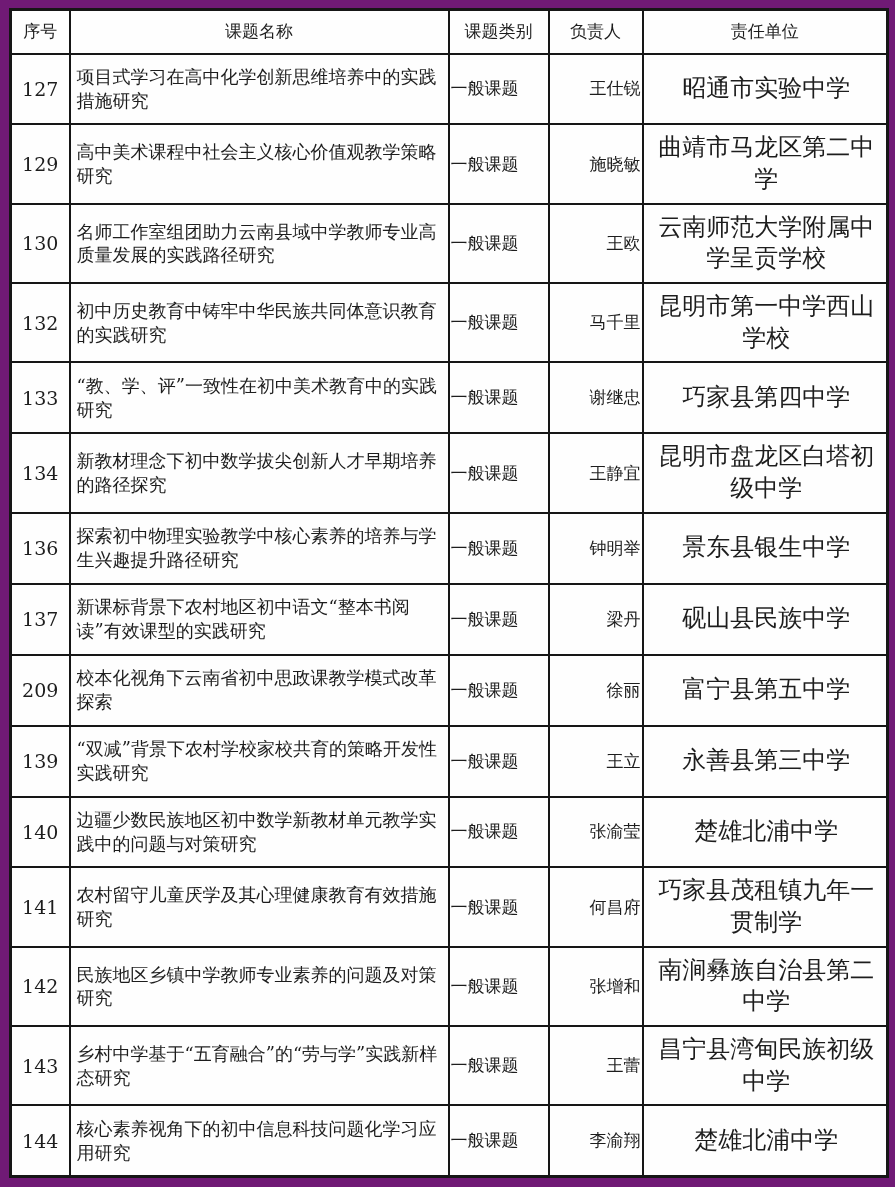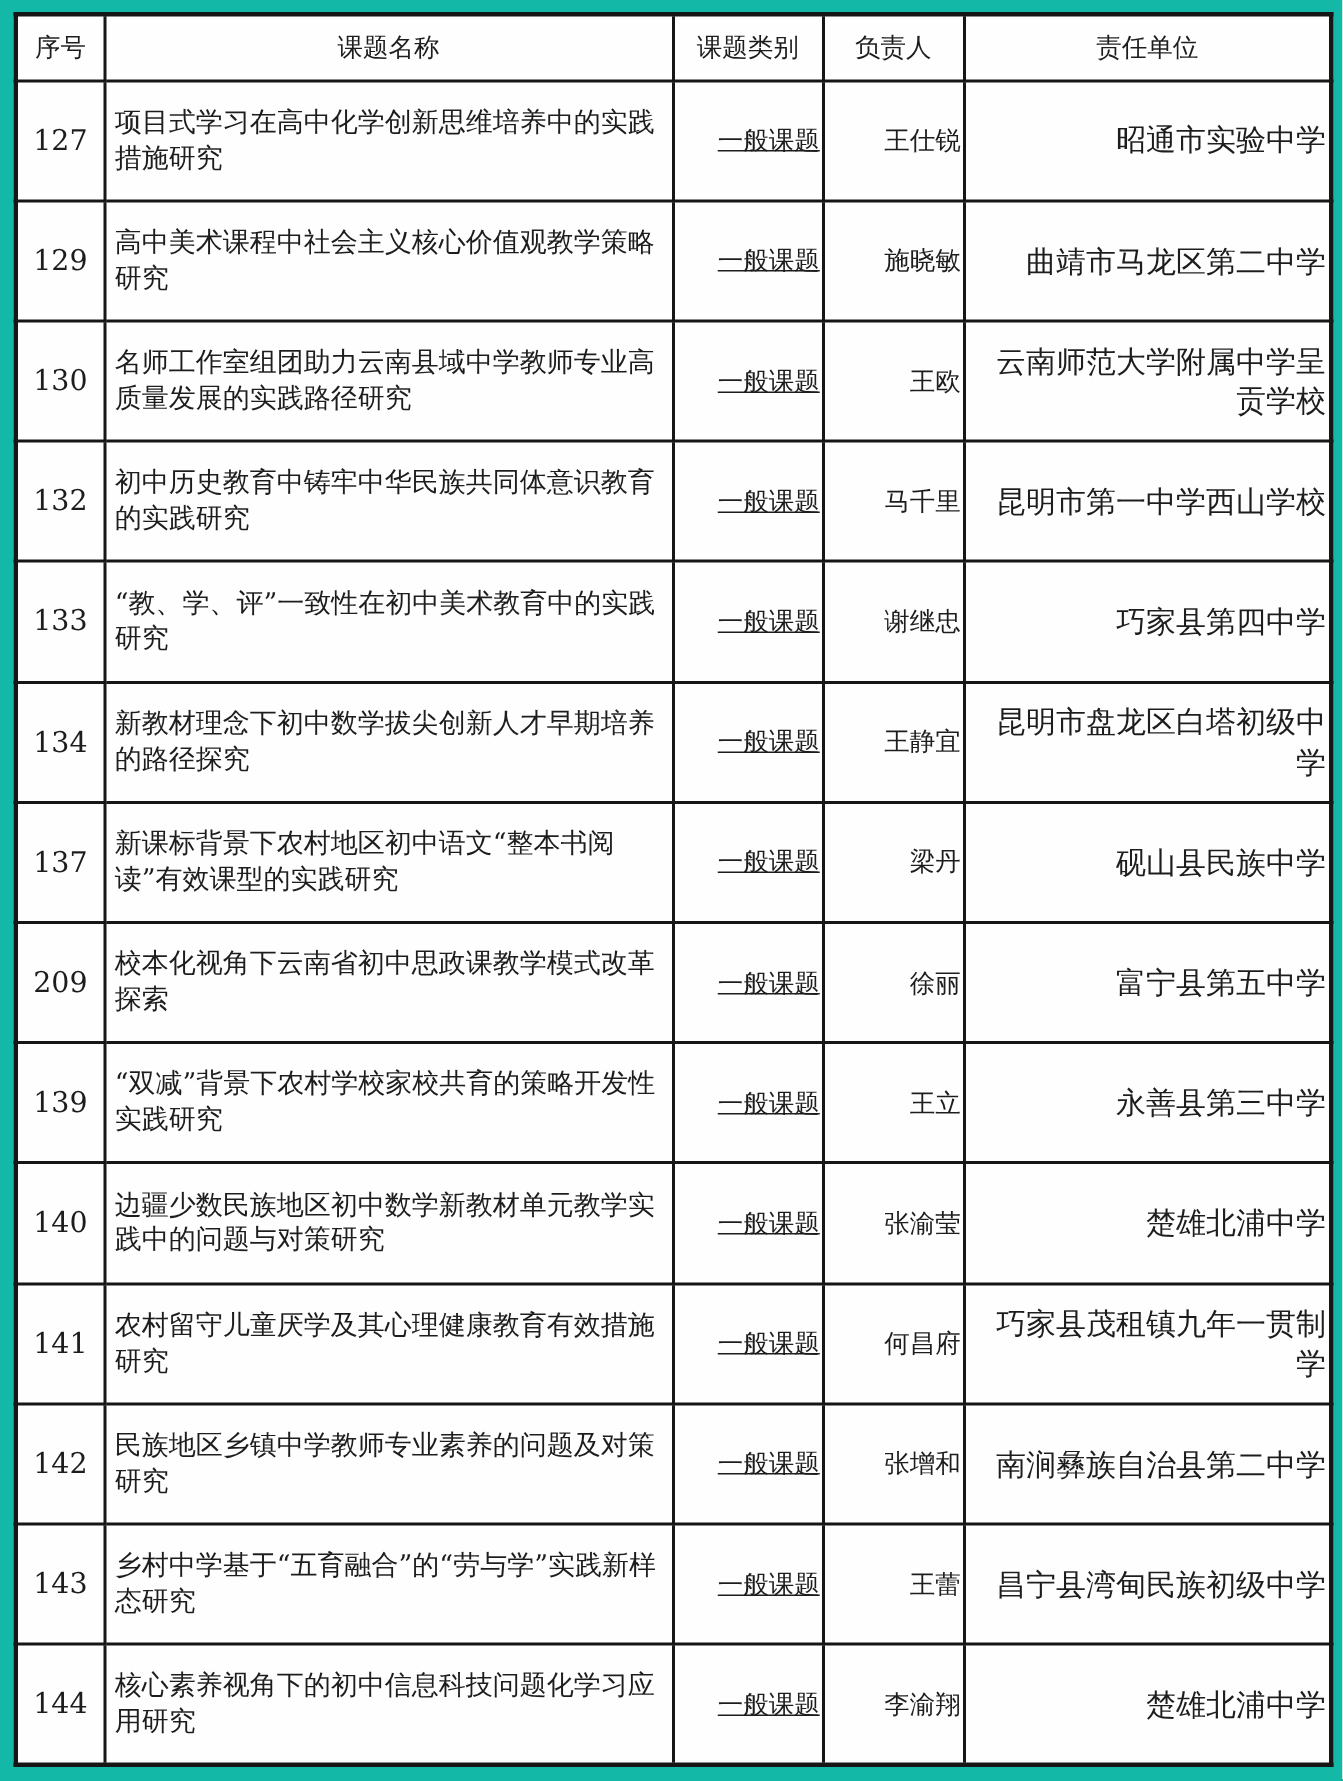--- a/index.html
+++ b/index.html
@@ -5,21 +5,21 @@
   html, body {
     margin: 0;
     padding: 0;
     background: #fdfdfd;
   }
   .page {
     width: 895px;
     height: 1187px;
     box-sizing: border-box;
     padding: 8px 9px 9px 9px;
-    background: #14b8a6;
+    background: #701a75;
     overflow: hidden;
   }
   table.doc-table {
     width: 877px;
     height: 1170px;
     border-collapse: collapse;
     table-layout: fixed;
     font-family: "DejaVu Serif", "Liberation Serif", serif;
     color: #1d1d1d;
     background: #fefefe;
@@ -46,31 +46,30 @@
   }
   td.c-title {
     text-align: left;
     font-size: 18px;
     line-height: 1.32;
     padding: 2px 3px 2px 6px;
     word-break: break-all;
     border-radius: 14px;
   }
   td.c-cat {
-    text-align: right;
+    text-align: left;
     font-size: 17px;
-    text-decoration: underline;
   }
   td.c-leader {
     text-align: right;
     font-size: 17px;
   }
   td.c-unit {
-    text-align: right;
-    font-size: 20px;
+    text-align: center;
+    font-size: 24px;
     line-height: 1.32;
     padding: 2px 2px 2px 5px;
     word-break: break-all;
   }
 </style>
 </head>
 <body>
 
 <div class="page">
   <table class="doc-table">
@@ -135,20 +134,27 @@
 
   <tr>
     <td class="c-no">134</td>
     <td class="c-title">新教材理念下初中数学拔尖创新人才早期培养的路径探究</td>
     <td class="c-cat">一般课题</td>
     <td class="c-leader">王静宜</td>
     <td class="c-unit">昆明市盘龙区白塔初级中学</td>
   </tr>
 
 
+  <tr>
+    <td class="c-no">136</td>
+    <td class="c-title">探索初中物理实验教学中核心素养的培养与学生兴趣提升路径研究</td>
+    <td class="c-cat">一般课题</td>
+    <td class="c-leader">钟明举</td>
+    <td class="c-unit">景东县银生中学</td>
+  </tr>
 
   <tr>
     <td class="c-no">137</td>
     <td class="c-title">新课标背景下农村地区初中语文“整本书阅读”有效课型的实践研究</td>
     <td class="c-cat">一般课题</td>
     <td class="c-leader">梁丹</td>
     <td class="c-unit">砚山县民族中学</td>
   </tr>
 
   <tr>

